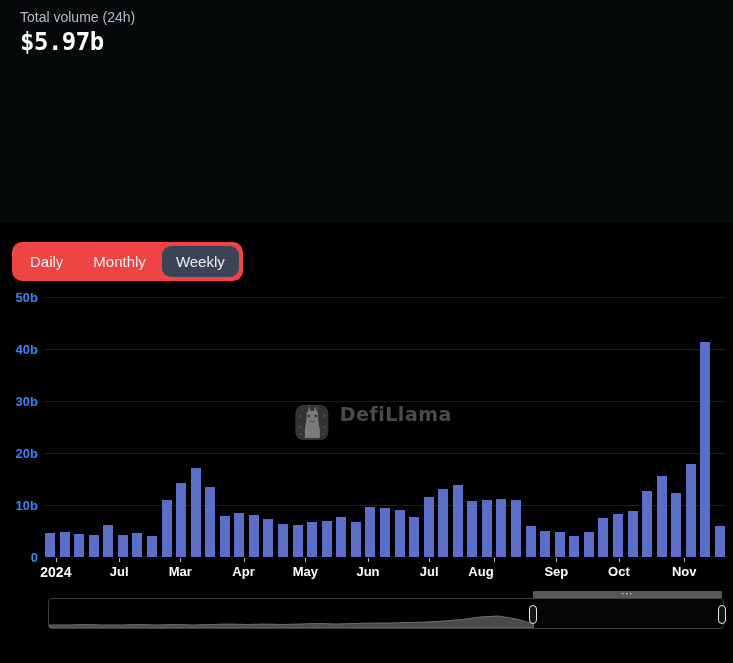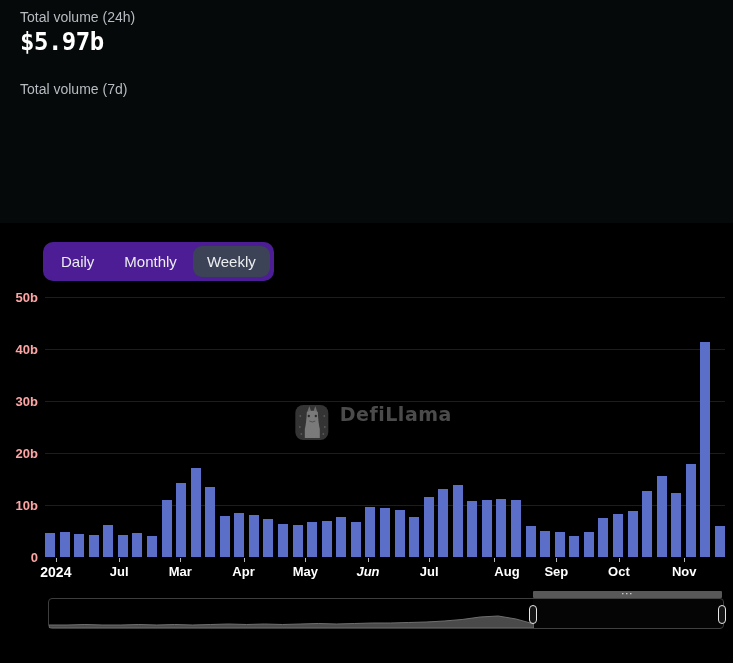--- a/index.html
+++ b/index.html
@@ -12,32 +12,32 @@
   .stat-label { display: flex; align-items: center; gap: 6px;
     color: #b8bbc1; font-size: 14px; line-height: 20px; }
   .stat-value { color: #ffffff; font-size: 24px; line-height: 30px; font-weight: bold;
     font-family: "DejaVu Sans Mono", monospace; letter-spacing: -0.5px; }
   .info-icon { width: 14px; height: 14px; border: 1px solid #9aa0a6; border-radius: 50%;
     color: #aeb4ba; font-size: 9px; font-weight: bold; display: inline-flex;
     align-items: center; justify-content: center; cursor: pointer; }
 
   
   .tabs-row { padding: 19px 0 0 12px; background: #000; }
-  .tab-group { display: inline-flex; background: #4c1d95; border-radius: 10px;
-    padding: 4px; gap: 2px; margin-left: 31px; }
+  .tab-group { display: inline-flex; background: #ef4444; border-radius: 10px;
+    padding: 4px; gap: 2px; }
   .tab { border: none; background: transparent; color: #eceef0; font-size: 15px;
     font-family: "Liberation Sans", sans-serif; padding: 7px 14px; border-radius: 9px;
     cursor: pointer; }
   .tab.active { background: #3c4357; }
 
   
   .chart { position: relative; height: 310px; width: 733px; background: #000; }
   .gridline { position: absolute; left: 45px; width: 680px; height: 1px; background: #1d1d1d; }
   .y-label { position: absolute; left: 0; width: 38px; text-align: right;
-    color: #fca5a5; font-size: 13px; font-weight: 600; transform: translateY(-50%); }
+    color: #3b82f6; font-size: 13px; font-weight: 600; transform: translateY(-50%); }
   .bars { position: absolute; left: 45px; top: 16px; width: 680px; height: 260px;
     display: flex; align-items: flex-end; justify-content: space-between; }
   .bar { width: 10px; background: #5b6fc8; }
   .x-tick { position: absolute; top: 277px; width: 1px; height: 4px; background: #b8b8b8; }
   .x-label { position: absolute; top: 283px; transform: translateX(-50%);
     color: #ffffff; font-size: 13px; font-weight: 600; white-space: nowrap; }
   .x-label.year { font-weight: 700; font-size: 14px; }
 
   .watermark { position: absolute; top: 122px; left: 50%; transform: translateX(-46%);
     display: flex; align-items: flex-start; gap: 10px; pointer-events: none; }
@@ -61,23 +61,20 @@
 <body>
 
 <div class="stats-panel">
   <div class="stat">
     <div class="stat-label">
       <span>Total volume (24h)</span>
     </div>
     <div class="stat-value">$5.97b</div>
   </div>
   <div class="stat">
-    <div class="stat-label">
-      <span>Total volume (7d)</span>
-    </div>
   </div>
 </div>
 
 <div class="tabs-row">
   <div class="tab-group" id="tab-group">
       <button class="tab">Daily</button>
       <button class="tab">Monthly</button>
       <button class="tab active">Weekly</button>
     </div>
 </div>
@@ -165,25 +162,25 @@
     <div class="x-label year" style="left: 55.88px;">2024</div>
     <div class="x-tick" style="left: 119.12px;"></div>
     <div class="x-label" style="left: 119.12px;">Jul</div>
     <div class="x-tick" style="left: 180.32px;"></div>
     <div class="x-label" style="left: 180.32px;">Mar</div>
     <div class="x-tick" style="left: 243.56px;"></div>
     <div class="x-label" style="left: 243.56px;">Apr</div>
     <div class="x-tick" style="left: 305.44px;"></div>
     <div class="x-label" style="left: 305.44px;">May</div>
     <div class="x-tick" style="left: 368px;"></div>
-    <div class="x-label" style="left: 368px; font-style: italic;">Jun</div>
+    <div class="x-label" style="left: 368px;">Jun</div>
     <div class="x-tick" style="left: 429.2px;"></div>
     <div class="x-label" style="left: 429.2px;">Jul</div>
     <div class="x-tick" style="left: 494.48px;"></div>
-    <div class="x-label" style="left: 507px;">Aug</div>
+    <div class="x-label" style="left: 481px;">Aug</div>
     <div class="x-tick" style="left: 556.36px;"></div>
     <div class="x-label" style="left: 556.36px;">Sep</div>
     <div class="x-tick" style="left: 618.92px;"></div>
     <div class="x-label" style="left: 618.92px;">Oct</div>
     <div class="x-tick" style="left: 684.2px;"></div>
     <div class="x-label" style="left: 684.2px;">Nov</div>
   </div>
 
 <div class="slider" id="slider">
     <div class="slider-track" style="left: 48px; width: 676px; height: 31px;">

